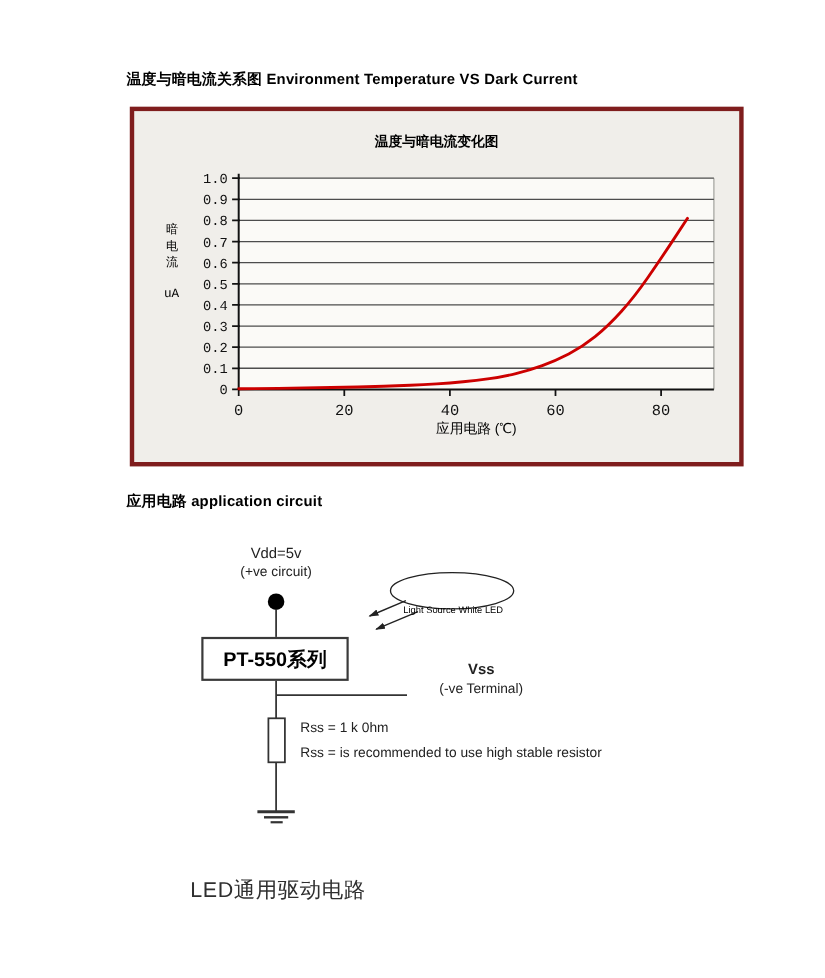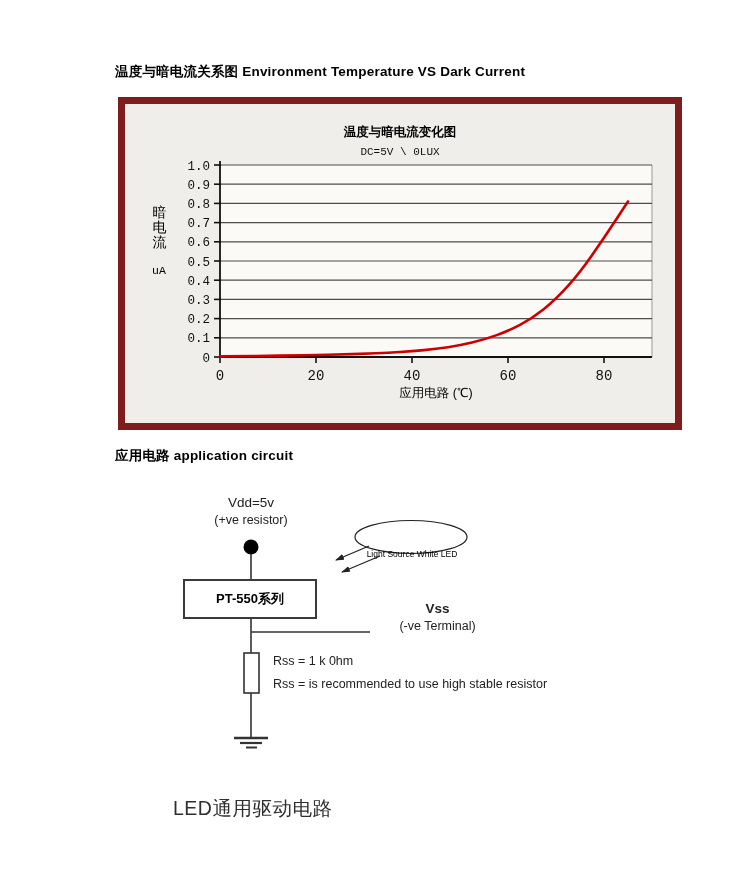--- a/index.html
+++ b/index.html
@@ -7,69 +7,68 @@
     width:750px;height:889px;background:#ffffff;position:relative;overflow:hidden;
     font-family:"Liberation Sans",sans-serif;color:#111;
   }
   .abs{position:absolute;}
   .section-title{
     font-size:13.5px;font-weight:bold;color:#000;letter-spacing:.2px;white-space:nowrap;
   }
   
   .chart-frame{
     left:118px;top:97px;width:550px;height:319px;
-    border:7px solid #7f1d1d;background:#f0eeea;text-decoration:underline;
+    border:4px solid #7f1d1d;background:#f0eeea;text-decoration:underline;
   }
   .chart-title{
     left:0;top:20px;width:100%;text-align:center;
     font-size:12.5px;font-weight:600;color:#000;
   }
   .chart-subtitle{
     left:0;top:42px;width:100%;text-align:center;
     font-family:"Liberation Mono",monospace;font-size:11px;color:#111;
   }
   .y-axis-title{
     left:26px;top:101px;width:17px;
-    font-size:14px;line-height:15px;color:#000;text-align:center;
+    font-size:11px;line-height:15px;color:#000;text-align:center;
     word-break:break-all;
   }
   .y-axis-unit{
     left:24px;top:160px;width:20px;text-align:center;
     font-family:"Liberation Mono",monospace;font-size:11.5px;color:#000;
   }
   .x-axis-title{
     left:95px;top:281px;width:432px;text-align:center;
     font-size:12.5px;color:#000;
   }
   svg text{font-family:"Liberation Mono",monospace;fill:#111;}
   
   .circuit-svg{left:0;top:490px;}
   .c-label{position:absolute;color:#222;}
   .vdd-label{left:175px;top:495px;width:152px;text-align:center;font-size:13.5px;font-weight:400;}
   .vdd-sub{left:175px;top:513px;width:152px;text-align:center;font-size:12.5px;}
   .sensor-box{
     left:183px;top:579px;width:130px;height:36px;background:#fff;
     border:2px solid #3a3a3a;display:flex;align-items:center;justify-content:center;
-    font-size:13px;font-weight:600;color:#000;
+    font-size:18px;font-weight:600;color:#000;
   }
   .light-source-label{left:356px;top:549px;width:112px;text-align:center;font-size:8.5px;color:#000;}
   .vss-label{left:380px;top:601px;width:115px;text-align:center;font-size:13.5px;font-weight:600;}
   .vss-sub{left:380px;top:619px;width:115px;text-align:center;font-size:12.5px;}
   .rss-line1{left:273px;top:654px;font-size:12.5px;}
   .rss-line2{left:273px;top:677px;font-size:12.5px;}
   .caption{left:173px;top:761px;font-size:19.5px;color:#2f2f2f;letter-spacing:.5px;margin-top:34px;}
 </style>
 </head>
 <body>
 
 <div class="abs section-title" style="left:115px;top:63px;">温度与暗电流关系图 Environment Temperature VS Dark Current</div>
 
 <div class="abs chart-frame">
   <div class="abs chart-title">温度与暗电流变化图</div>
-  <div class="abs chart-subtitle">DC=5V \ 0LUX</div>
   <div class="abs y-axis-title">暗电流</div>
   <div class="abs y-axis-unit">uA</div>
   <svg class="abs" style="left:0;top:0;" width="550" height="319">
       <rect x="95" y="61" width="432" height="192" fill="#fbfaf7"></rect>
       <line x1="527" y1="61" x2="527" y2="253" stroke="#9a9a96" stroke-width="1"></line>
       <line x1="95" y1="233.8" x2="527" y2="233.8" stroke="#4d4d4d" stroke-width="1.2"></line>
       <line x1="95" y1="214.6" x2="527" y2="214.6" stroke="#4d4d4d" stroke-width="1.2"></line>
       <line x1="95" y1="195.4" x2="527" y2="195.4" stroke="#4d4d4d" stroke-width="1.2"></line>
       <line x1="95" y1="176.2" x2="527" y2="176.2" stroke="#4d4d4d" stroke-width="1.2"></line>
       <line x1="95" y1="157" x2="527" y2="157" stroke="#4d4d4d" stroke-width="1.2"></line>
@@ -136,21 +135,21 @@
   <rect x="244" y="163" width="15" height="40" fill="#ffffff" stroke="#333" stroke-width="1.6"></rect>
   <line x1="251" y1="203" x2="251" y2="248" stroke="#333" stroke-width="1.6"></line>
   <g>
     <line x1="234" y1="248" x2="268" y2="248" stroke="#333" stroke-width="2.6"></line>
     <line x1="240" y1="253" x2="262" y2="253" stroke="#333" stroke-width="2.2"></line>
     <line x1="246" y1="257.5" x2="257" y2="257.5" stroke="#333" stroke-width="2"></line>
   </g>
 </svg>
 
 <div class="c-label vdd-label">Vdd=5v</div>
-<div class="c-label vdd-sub">(+ve resistor)</div>
+<div class="c-label vdd-sub">(+ve circuit)</div>
 <div class="abs sensor-box">
   <span>PT-550系列</span>
 </div>
 <div class="c-label light-source-label">Light Source White LED</div>
 <div class="c-label vss-label">Vss</div>
 <div class="c-label vss-sub">(-ve Terminal)</div>
 <div class="c-label rss-line1">Rss = 1 k 0hm</div>
 <div class="c-label rss-line2">Rss = is recommended to use high stable resistor</div>
 <div class="abs caption">LED通用驱动电路</div>
 

